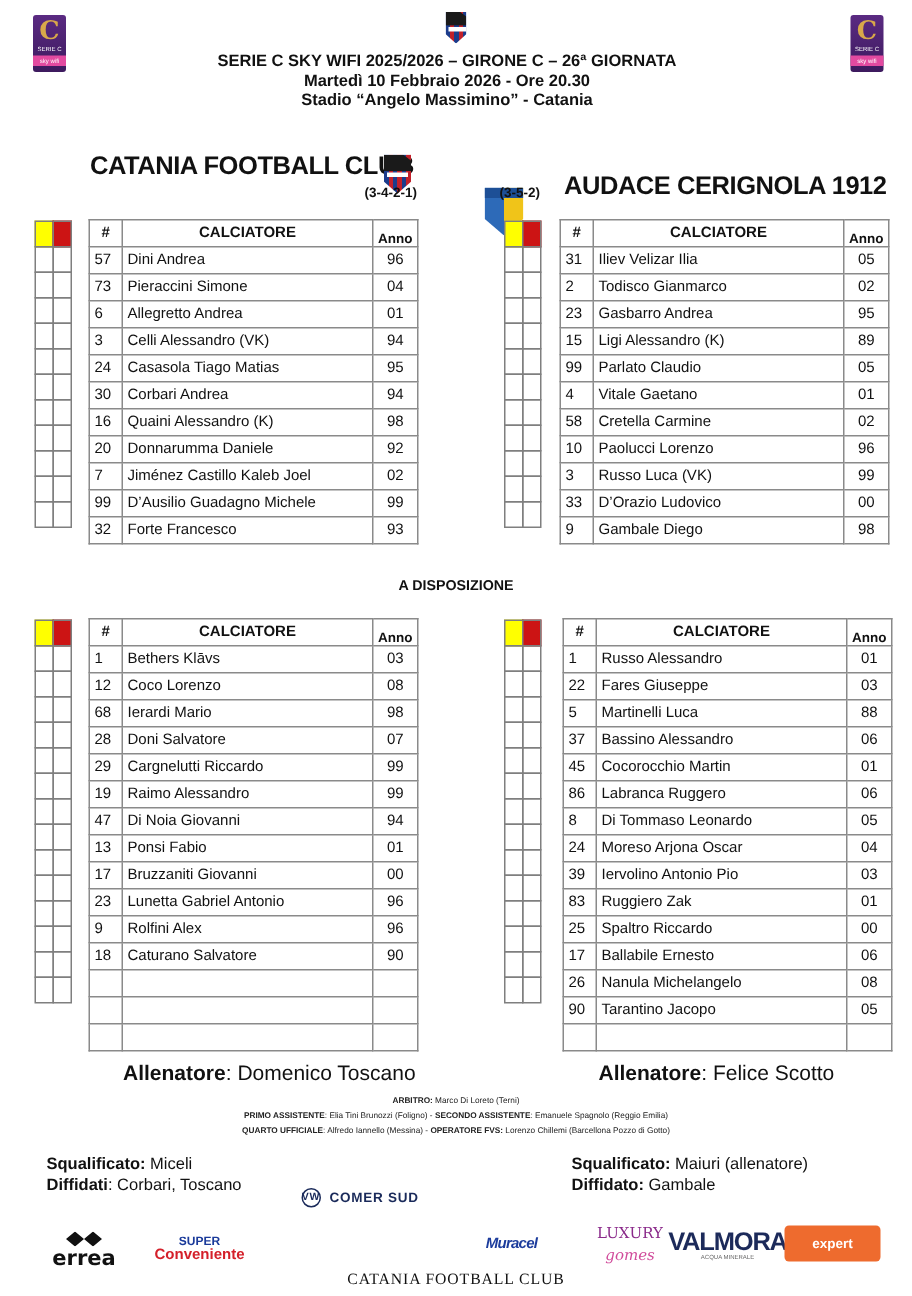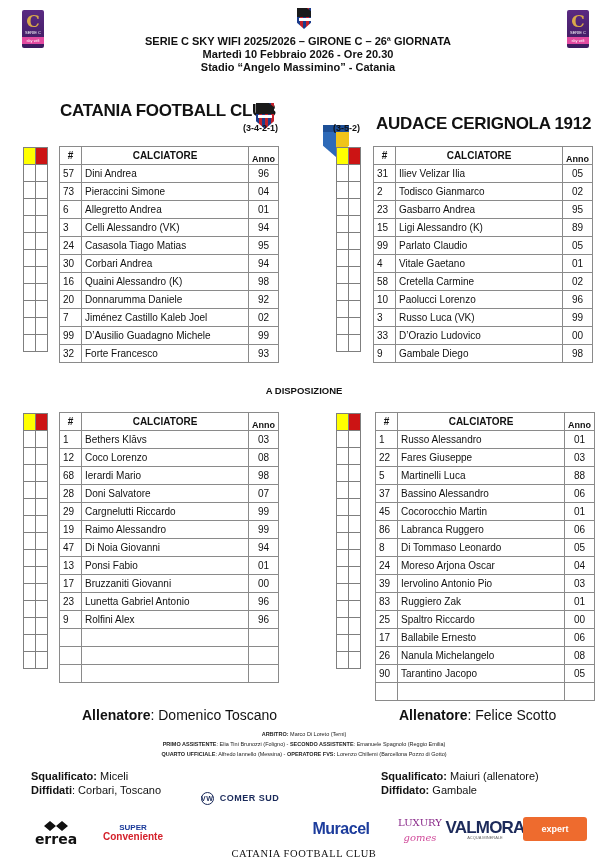--- a/index.html
+++ b/index.html
@@ -79,21 +79,21 @@
   .disc b { font-weight: bold; }
 
   
   .sponsor { display: flex; align-items: center; justify-content: center; font-weight: bold; }
   .sp-errea { font-family: "DejaVu Sans", sans-serif; font-size: 14px; color: #111; flex-direction: column; line-height: 12px; }
   .sp-errea .mark { width: 24px; height: 10px; background: #111; clip-path: polygon(0 50%, 25% 0, 50% 50%, 75% 0, 100% 50%, 75% 100%, 50% 50%, 25% 100%); margin-bottom: 2px; }
   .sp-super { color: #d4202a; font-size: 10px; flex-direction: column; line-height: 9px; }
   .sp-super .top { color: #1a3a9a; font-size: 8px; }
   .sp-comer { font-size: 9px; color: #1a2a5a; letter-spacing: 0.5px; }
   .sp-comer .vw { width: 13px; height: 13px; border: 1.5px solid #1a2a5a; border-radius: 50%; margin-right: 6px; font-size: 7px; display: flex; align-items: center; justify-content: center; }
-  .sp-muracel { color: #1c3c9c; font-size: 16px; letter-spacing: -0.5px; }
+  .sp-muracel { color: #1c3c9c; font-style: italic; font-size: 10px; letter-spacing: -0.5px; }
   .sp-luxury { color: #8a2a8a; font-family: "DejaVu Serif", serif; font-size: 10px; flex-direction: column; line-height: 9px; font-weight: normal; }
   .sp-luxury .gm { color: #d04a9a; font-style: italic; }
   .sp-valmora { color: #1c2a5a; font-size: 17px; letter-spacing: -0.8px; flex-direction: column; line-height: 15px; }
   .sp-valmora .sub { font-size: 4px; font-weight: normal; color: #666; letter-spacing: 0; line-height: 5px; }
   .sp-expert { background: #ee6b2e; color: #fff; font-size: 9px; border-radius: 3px; width: 64px; height: 24px; }
 
   .footer-text { font-family: "Liberation Serif", serif; font-size: 10.5px; letter-spacing: 0.6px; width: 608px; left: 0; text-align: center; color: #111; }
 </style>
 </head>
 <body>
@@ -400,20 +400,25 @@
         <td class="num">23</td>
         <td class="name">Lunetta Gabriel Antonio</td>
         <td class="year">96</td>
       </tr>
       <tr>
         <td class="num">9</td>
         <td class="name">Rolfini Alex</td>
         <td class="year">96</td>
       </tr>
       <tr>
+        <td class="num">18</td>
+        <td class="name">Caturano Salvatore</td>
+        <td class="year">90</td>
+      </tr>
+      <tr>
         <td class="num"></td>
         <td class="name"></td>
         <td class="year"></td>
       </tr>
       <tr>
         <td class="num"></td>
         <td class="name"></td>
         <td class="year"></td>
       </tr>
       <tr>

